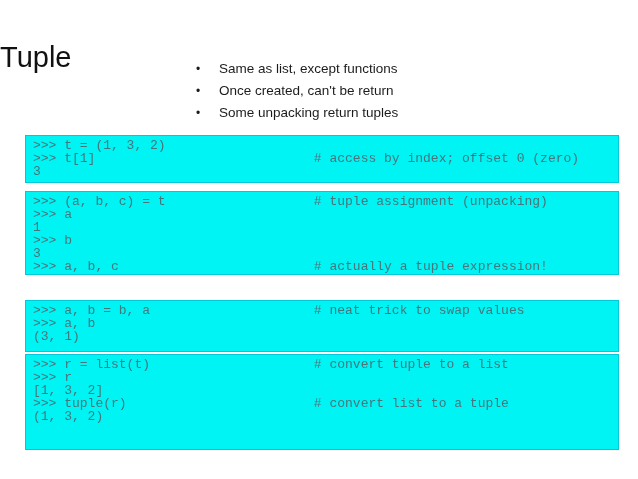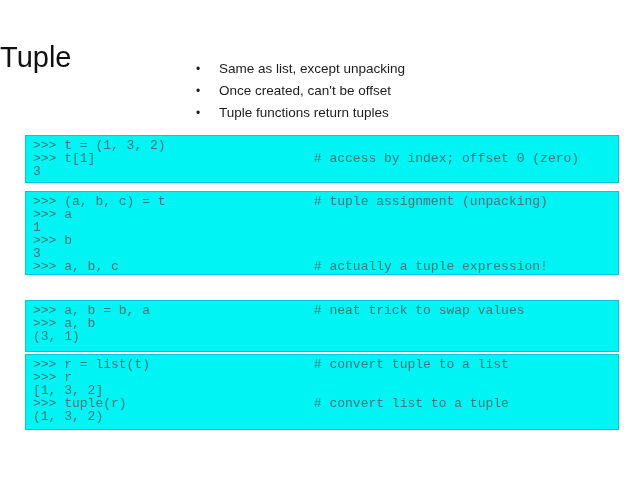--- a/index.html
+++ b/index.html
@@ -58,41 +58,41 @@
     margin: 0;
     font-family: Liberation Mono, monospace;
     font-size: 13px;
     line-height: 13px;
     color: #46757c;
     white-space: pre;
   }
   .block-1 { top: 135px; height: 48px; }
   .block-2 { top: 191px; height: 84px; }
   .block-3 { top: 300px; height: 52px; }
-  .block-4 { top: 354px; height: 76px; }
+  .block-4 { top: 354px; height: 96px; }
 </style>
 </head>
 <body>
 
 <div class="slide">
 
   <h1 class="title">Tuple</h1>
 
   <ul class="bullets">
     <li>
       <span class="bullet-dot">•</span>
-      <span>Same as list, except unpacking</span>
+      <span>Same as list, except functions</span>
     </li>
     <li>
       <span class="bullet-dot">•</span>
-      <span>Once created, can't be offset</span>
+      <span>Once created, can't be return</span>
     </li>
     <li>
       <span class="bullet-dot">•</span>
-      <span>Tuple functions return tuples</span>
+      <span>Some unpacking return tuples</span>
     </li>
   </ul>
 
   <div class="code-block block-1">
     <pre>&gt;&gt;&gt; t = (1, 3, 2)
 &gt;&gt;&gt; t[1]                            # access by index; offset 0 (zero)
 3</pre>
   </div>
 
   <div class="code-block block-2">

